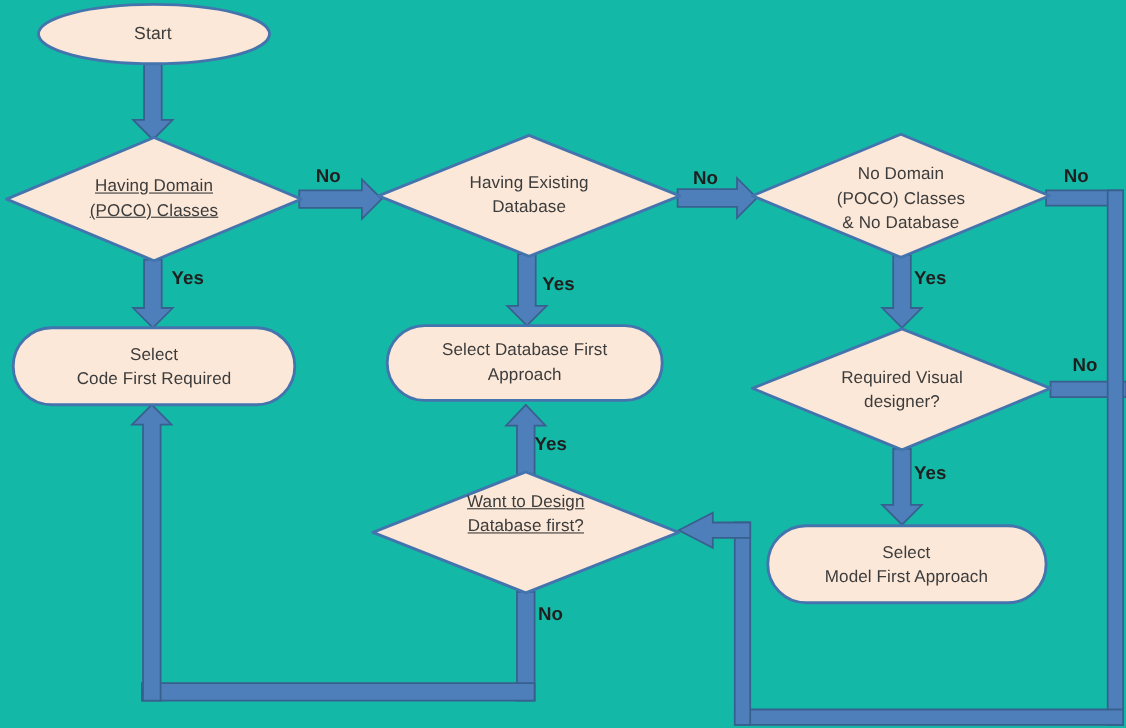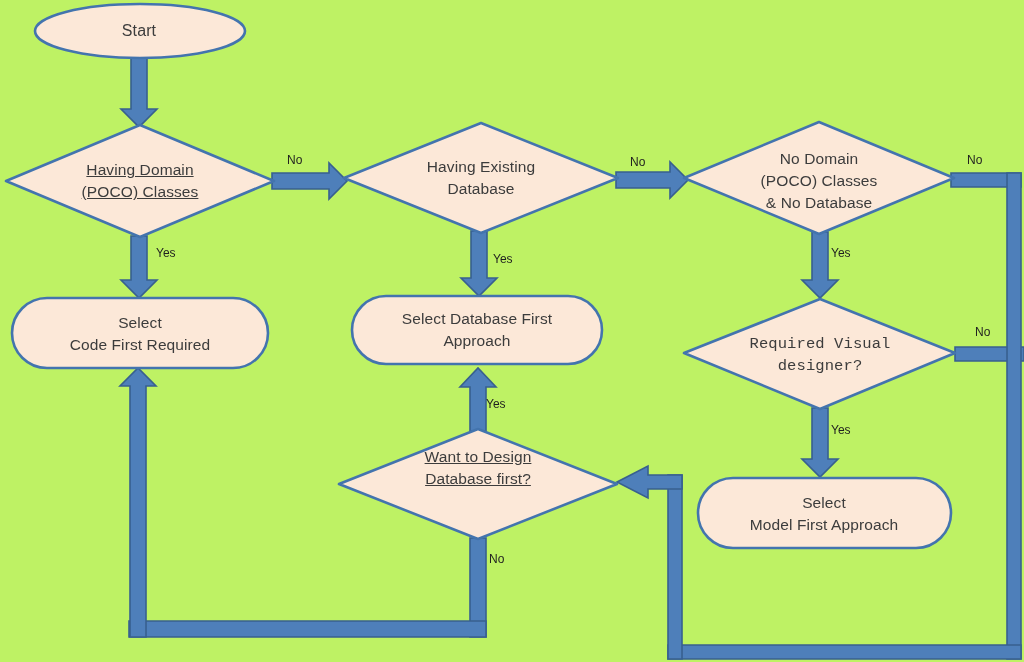--- a/index.html
+++ b/index.html
@@ -5,21 +5,21 @@
   html, body {
     margin: 0;
     padding: 0;
     background: #ffffff;
     font-family: "Liberation Sans", "DejaVu Sans", sans-serif;
   }
   .canvas {
     position: relative;
     width: 1024px;
     height: 662px;
-    background: #bef264;
+    background: #14b8a6;
     overflow: hidden;
   }
   .canvas svg {
     position: absolute;
     left: 0;
     top: 0;
   }
   .connector {
     fill: #4E7FBA;
     stroke: #38608F;
@@ -40,22 +40,23 @@
     justify-content: center;
     text-align: center;
     color: #3C3C3C;
     font-size: 15.5px;
     line-height: 22px;
     letter-spacing: 0.1px;
   }
   .edge-label {
     position: absolute;
     color: #1F1F1F;
-    font-size: 12px;
+    font-size: 17px;
     line-height: 20px;
+    font-weight: bold;
   }
 </style>
 </head>
 <body>
 
 <div class="canvas">
 
   <svg width="1024" height="662" viewBox="0 0 1024 662">
 
     <g>
@@ -131,21 +132,21 @@
   <div class="node-label" style="left:20px; top:312px; width:240px; height:44px;">
     <span>Select</span>
     <span>Code First Required</span>
   </div>
 
   <div class="node-label" style="left:357px; top:308px; width:240px; height:44px;">
     <span>Select Database First</span>
     <span>Approach</span>
   </div>
 
-  <div class="node-label" style="left:710px; top:333px; width:220px; height:44px;font-family:Liberation Mono, monospace;">
+  <div class="node-label" style="left:710px; top:333px; width:220px; height:44px;">
     <span>Required Visual</span>
     <span>designer?</span>
   </div>
 
   <div class="node-label" style="left:368px; top:446px; width:220px; height:44px;text-decoration:underline;">
     <span>Want to Design</span>
     <span>Database first?</span>
   </div>
 
   <div class="node-label" style="left:704px; top:492px; width:240px; height:44px;">

